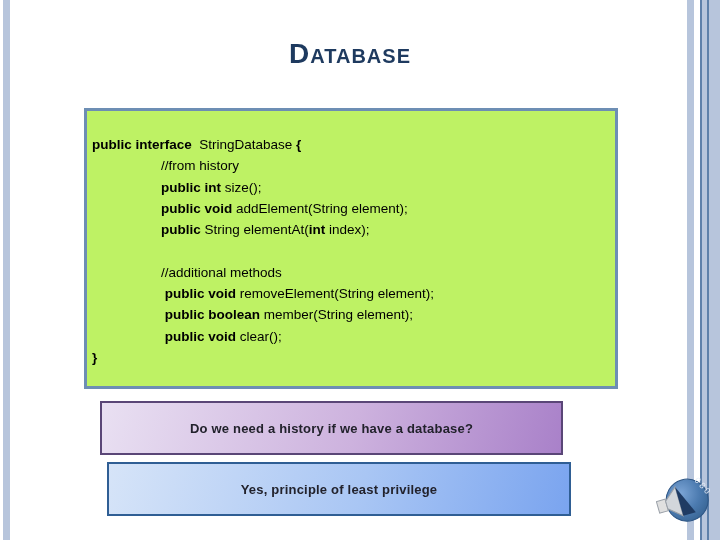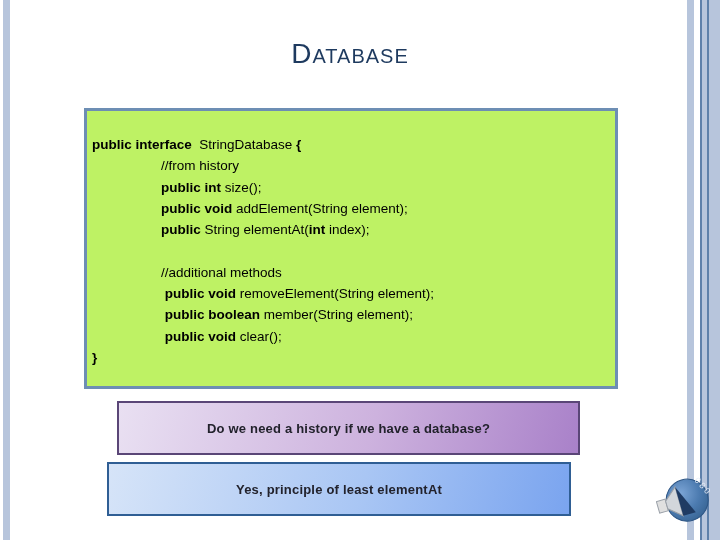--- a/index.html
+++ b/index.html
@@ -22,21 +22,21 @@
   .rs2 { left: 700px; width: 2px;  background: var(--stripe-dark, #5e80aa); }
   .rs3 { left: 702px; width: 5px;  background: var(--stripe-light, #b9c7dd); }
   .rs4 { left: 707px; width: 2px;  background: var(--stripe-dark, #5e80aa); }
   .rs5 { left: 709px; width: 11px; background: var(--stripe-light, #b9c7dd); }
 
   
   .title {
     position: absolute; left: 0; top: 38px; width: 700px;
     text-align: center;
     color: var(--title, #1e3a5f);
-    font-weight: 400;
+    font-weight: 700;
     letter-spacing: 1px;
     line-height: 32px;
     white-space: nowrap;
   }
   .title .t-big   { font-size: 28px; }
   .title .t-small { font-size: 20px; }
 
   
   .code-panel {
     position: absolute; left: 84px; top: 108px;
@@ -58,21 +58,21 @@
   
   .callout {
     position: absolute;
     display: flex; align-items: center; justify-content: center;
     font-size: 13px; font-weight: 600;
     letter-spacing: 0.2px;
     color: #22222c;
     text-align: center;
   }
   .question-box {
-    left: 117px; top: 401px; width: 459px; height: 50px;
+    left: 100px; top: 401px; width: 459px; height: 50px;
     border: 2px solid var(--question-border, #5a4677);
     background: linear-gradient(105deg,
       var(--question-fill-start, #e9e0f2) 0%,
       #cdb2de 55%,
       var(--question-fill-end, #a981c9) 100%);
   }
   .answer-box {
     left: 107px; top: 462px; width: 460px; height: 50px;
     border: 2px solid var(--answer-border, #2f5e94);
     background: linear-gradient(105deg,
@@ -106,21 +106,21 @@
 
   <div class="code-panel">
     <div class="code-block"><div class="code-line"><span class="b">public interface</span><span>  StringDatabase </span><span class="b">{</span></div><div class="code-line ind"><span>//from history</span></div><div class="code-line ind"><span class="b">public int </span><span>size();</span></div><div class="code-line ind"><span class="b">public void </span><span>addElement(String element);</span></div><div class="code-line ind"><span class="b">public </span><span>String elementAt(</span><span class="b">int</span><span> index);</span></div><div class="code-line">&nbsp;</div><div class="code-line ind"><span>//additional methods</span></div><div class="code-line ind"><span class="b"> public void </span><span>removeElement(String element);</span></div><div class="code-line ind"><span class="b"> public boolean </span><span>member(String element);</span></div><div class="code-line ind"><span class="b"> public void </span><span>clear();</span></div><div class="code-line"><span class="b">}</span></div></div>
   </div>
 
   <div class="callout question-box">
     <span>Do we need a history if we have a database?</span>
   </div>
 
   <div class="callout answer-box">
-    <span>Yes, principle of least elementAt</span>
+    <span>Yes, principle of least privilege</span>
   </div>
 
   <svg class="audio-icon" viewBox="0 0 56 60">
     <defs>
       <radialGradient id="ballGrad" cx="40%" cy="30%" r="80%">
         <stop offset="0%" stop-color="#7ba4d5"></stop>
         <stop offset="55%" stop-color="#4c7bb0"></stop>
         <stop offset="100%" stop-color="#35618f"></stop>
       </radialGradient>
     </defs>

